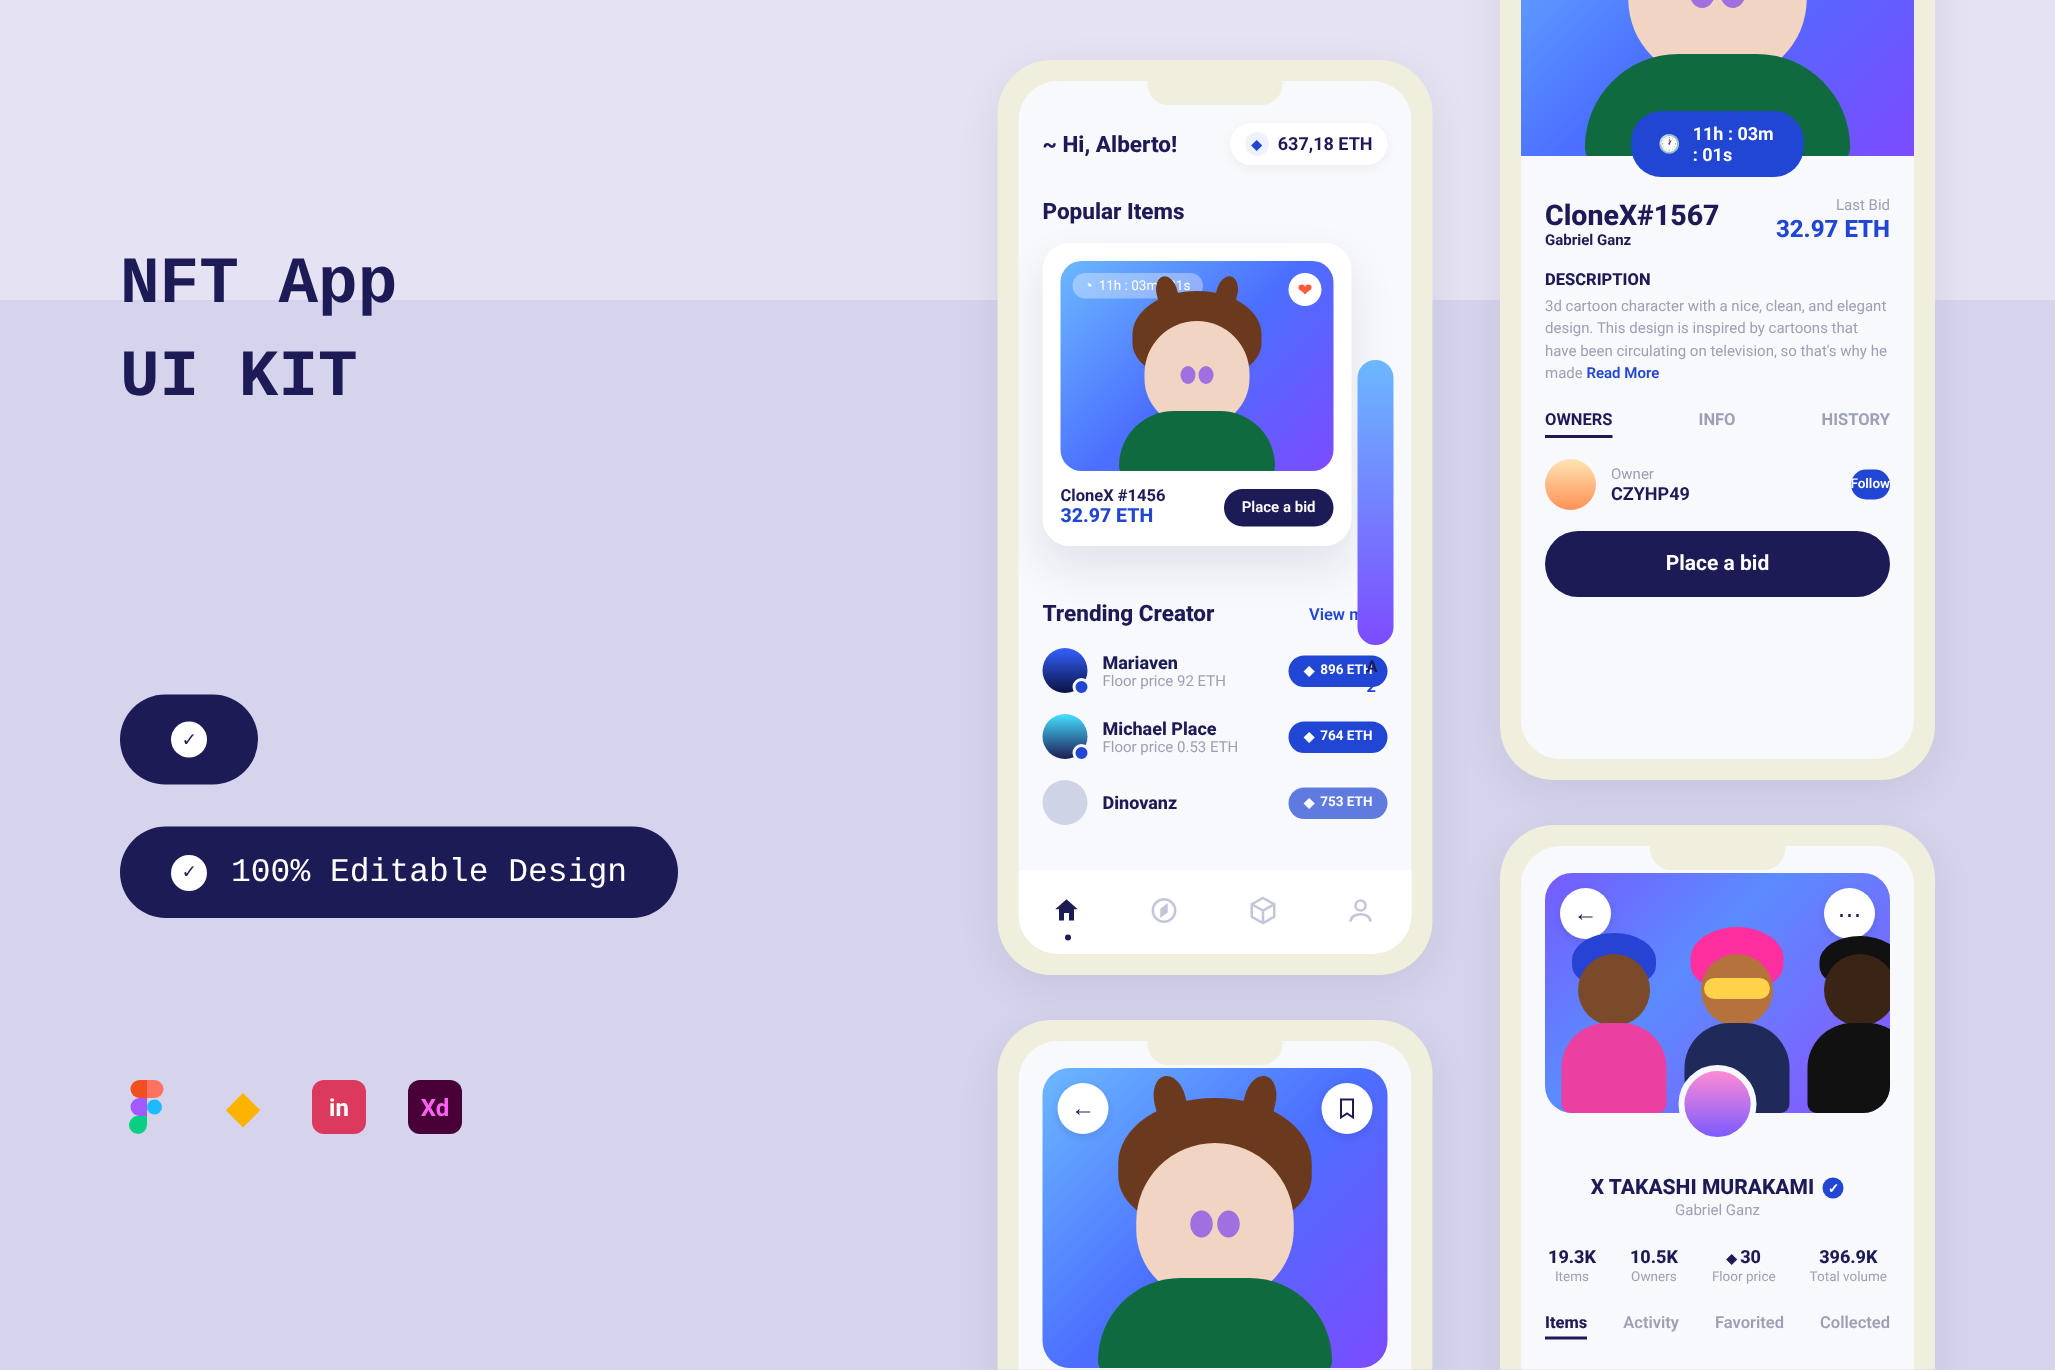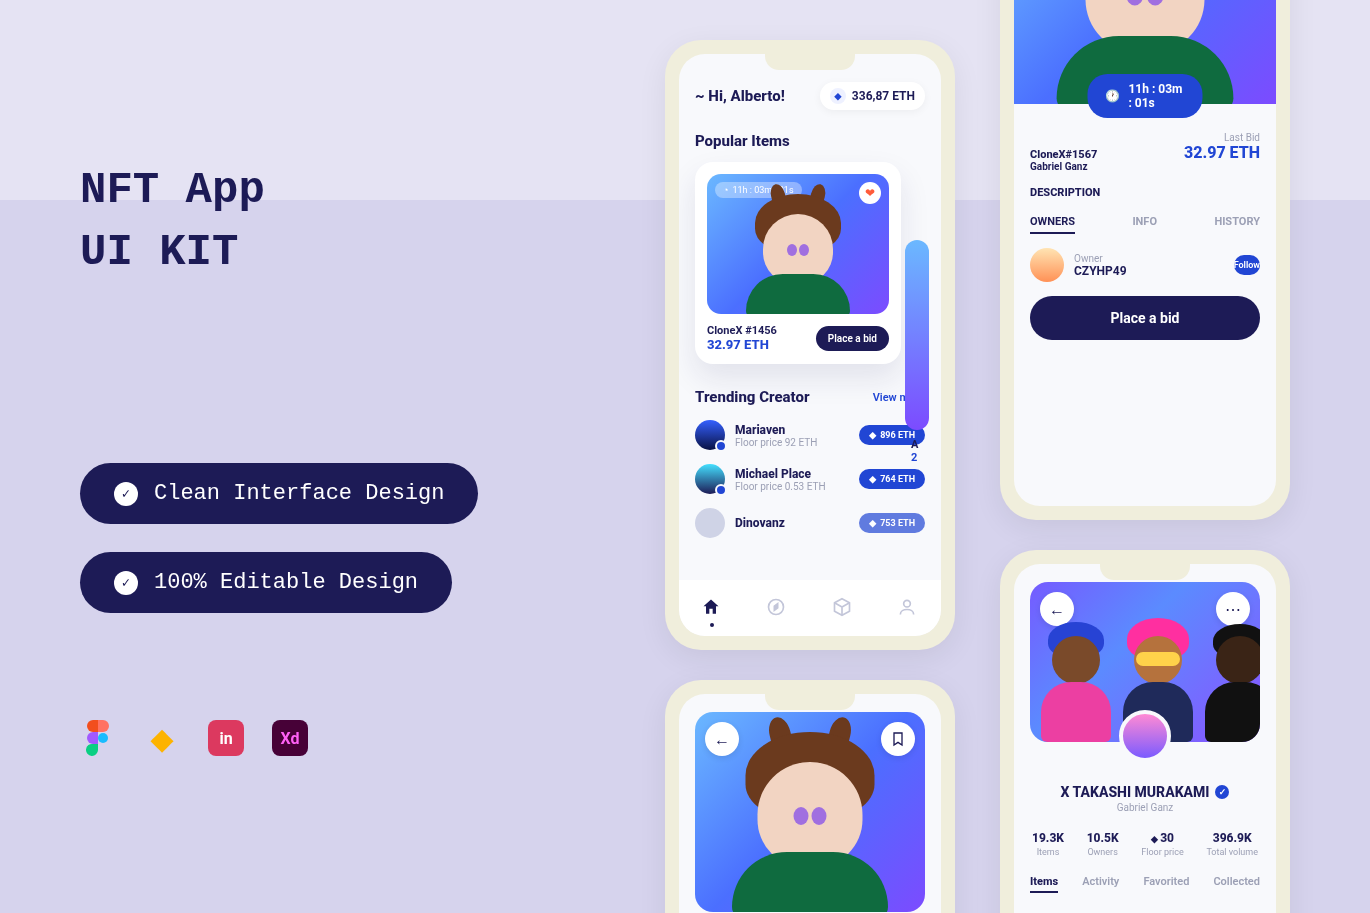--- a/index.html
+++ b/index.html
@@ -95,21 +95,21 @@
     color:#fff; border-radius:14px; padding:3px 8px; font-size:9px; display:flex; gap:4px; align-items:center;
   }
   .heart { position:absolute; top:8px; right:8px; width:22px; height:22px; border-radius:50%; background:#fff; display:flex;align-items:center;justify-content:center; color:#ff5b3a; font-size:12px; }
   .card-row { display:flex; justify-content:space-between; align-items:center; margin-top:10px;}
   .card-title { font-size:11px; font-weight:700;}
   .card-price { font-size:13px; font-weight:800;}
   .bid-btn-sm { background:#1d1b56; color:#fff; border-radius:16px; padding:7px 12px; font-size:10px; font-weight:600;}
   .side-card { position:absolute; left:226px; top:186px; width:24px; height:190px; background:linear-gradient(#6bb8ff,#7c4bff); border-radius:14px;}
   .side-meta { position:absolute; left:232px; top:384px; font-size:11px; font-weight:700; color:#1d1b56;}
   .side-meta div+div { color:#2146d4; }
-  .row-head { display:flex; justify-content:space-between; align-items:center; margin-top:24px;}
+  .row-head { display:flex; justify-content:space-between; align-items:center; margin-top:36px;}
   .viewmore { font-size:11px; font-weight:600; }
   .creator { display:flex; align-items:center; gap:10px; margin-top:14px;}
   .avcircle { width:30px; height:30px; border-radius:50%; position:relative; flex:0 0 30px;}
   .avcircle.c1 { background:linear-gradient(#3460ff,#0a1244);}
   .avcircle.c2 { background:linear-gradient(#44e0ff,#1d1b56);}
   .avcircle.c3 { background:#cfd3e6;}
   .avcircle .badge { position:absolute;right:-2px;bottom:-2px;width:12px;height:12px;border-radius:50%;background:#2146d4;border:2px solid #f8f9fc;}
   .creator-name { font-size:12px; font-weight:800;}
   .creator-sub { font-size:10px; color:#9ca0b5;}
   .creator-price { margin-left:auto; background:#2146d4; color:#fff; border-radius:14px; padding:5px 10px; font-size:9px; font-weight:700; display:flex; gap:4px;}
@@ -123,21 +123,21 @@
   .hero {
     margin:-18px -16px 0 -16px; height:210px; border-radius:26px 26px 0 0;
     background:linear-gradient(135deg,#6bb8ff,#4b6fff 50%,#7c4bff);
     position:relative; overflow:hidden; display:flex; align-items:flex-end; justify-content:center;
   }
   .hero .avatar3d { transform: scale(1.7); transform-origin: bottom center;}
   .timer-big { position:absolute; bottom:-14px; left:50%; transform:translateX(-50%);
     background:#2146d4; color:#fff; border-radius:20px; padding:8px 18px; font-size:12px; font-weight:700;
     display:flex; gap:8px; align-items:center;}
   .meta-row { display:flex; justify-content:space-between; align-items:flex-start; margin-top:28px;}
-  .nft-name { font-size:11px; font-weight:800;margin-top:16px; }
+  .nft-name { font-size:19px; font-weight:800; }
   .lastbid-lbl { font-size:10px; color:#9ca0b5; text-align:right;}
   .lastbid-val { font-size:16px; font-weight:800; text-align:right;}
   .desc-hd { font-size:11px; font-weight:800; margin-top:14px;}
   .desc-txt { font-size:10px; color:#9ca0b5; line-height:1.5; margin-top:4px;}
   .readmore { color:#2146d4; font-weight:600;}
   .tabs { display:flex; justify-content:space-between; margin-top:16px; font-size:11px; font-weight:700; color:#9ca0b5;}
   .tabs .active { color:#1d1b56; border-bottom:2px solid #1d1b56; padding-bottom:4px;}
   .owner-row { display:flex; align-items:center; gap:10px; margin-top:14px;}
   .owner-av { width:34px;height:34px;border-radius:50%; background:linear-gradient(#ffe4b3,#ff9156);}
   .follow { margin-left:auto; background:#2146d4; color:#fff; font-size:9px; font-weight:600; padding:5px 0; border-radius:12px;}
@@ -182,21 +182,20 @@
 <div class="bg-top"></div>
 
 <div class="left-col">
   <div class="title">
     <div>NFT App</div>
     <div>UI KIT</div>
   </div>
   <div class="pills">
     <div class="pill">
       <span class="check-circle">✓</span>
-      <span>Clean Interface Design</span>
     </div>
     <div class="pill">
       <span class="check-circle">✓</span>
       <span>100% Editable Design</span>
     </div>
   </div>
 </div>
 <div class="tool-icons">
   <div class="tool figma">
     <svg viewBox="0 0 24 36">
@@ -212,21 +211,21 @@
   <div class="tool xd">Xd</div>
 </div>
 
 <div class="phone phone1">
   <div class="notch"></div>
   <div class="screen">
     <div class="p1-top">
       <div class="p1-greet navy">~ Hi, Alberto!</div>
       <div class="p1-bal navy">
         <span class="eth-icon">◆</span>
-        <span>336,87 ETH</span>
+        <span>637,18 ETH</span>
       </div>
     </div>
     <div class="sect navy">Popular Items</div>
 
     <div class="card">
       <div class="card-img">
         <div class="timer-chip">
           <span>◔</span>
           <span>11h : 03m : 01s</span>
         </div>
@@ -349,20 +348,23 @@
         <div class="nft-name navy">CloneX#1567</div>
         <div class="xs navy bold">Gabriel Ganz</div>
       </div>
       <div>
         <div class="lastbid-lbl">Last Bid</div>
         <div class="lastbid-val blue">32.97 ETH</div>
       </div>
     </div>
 
     <div class="desc-hd navy">DESCRIPTION</div>
+    <div class="desc-txt">
+      <span>3d cartoon character with a nice, clean, and elegant design. This design is inspired by cartoons that have been circulating on television, so that's why he made </span><span class="readmore">Read More</span>
+    </div>
 
     <div class="tabs">
       <div class="active">OWNERS</div>
       <div>INFO</div>
       <div>HISTORY</div>
     </div>
 
     <div class="owner-row">
       <div class="owner-av"></div>
       <div>

